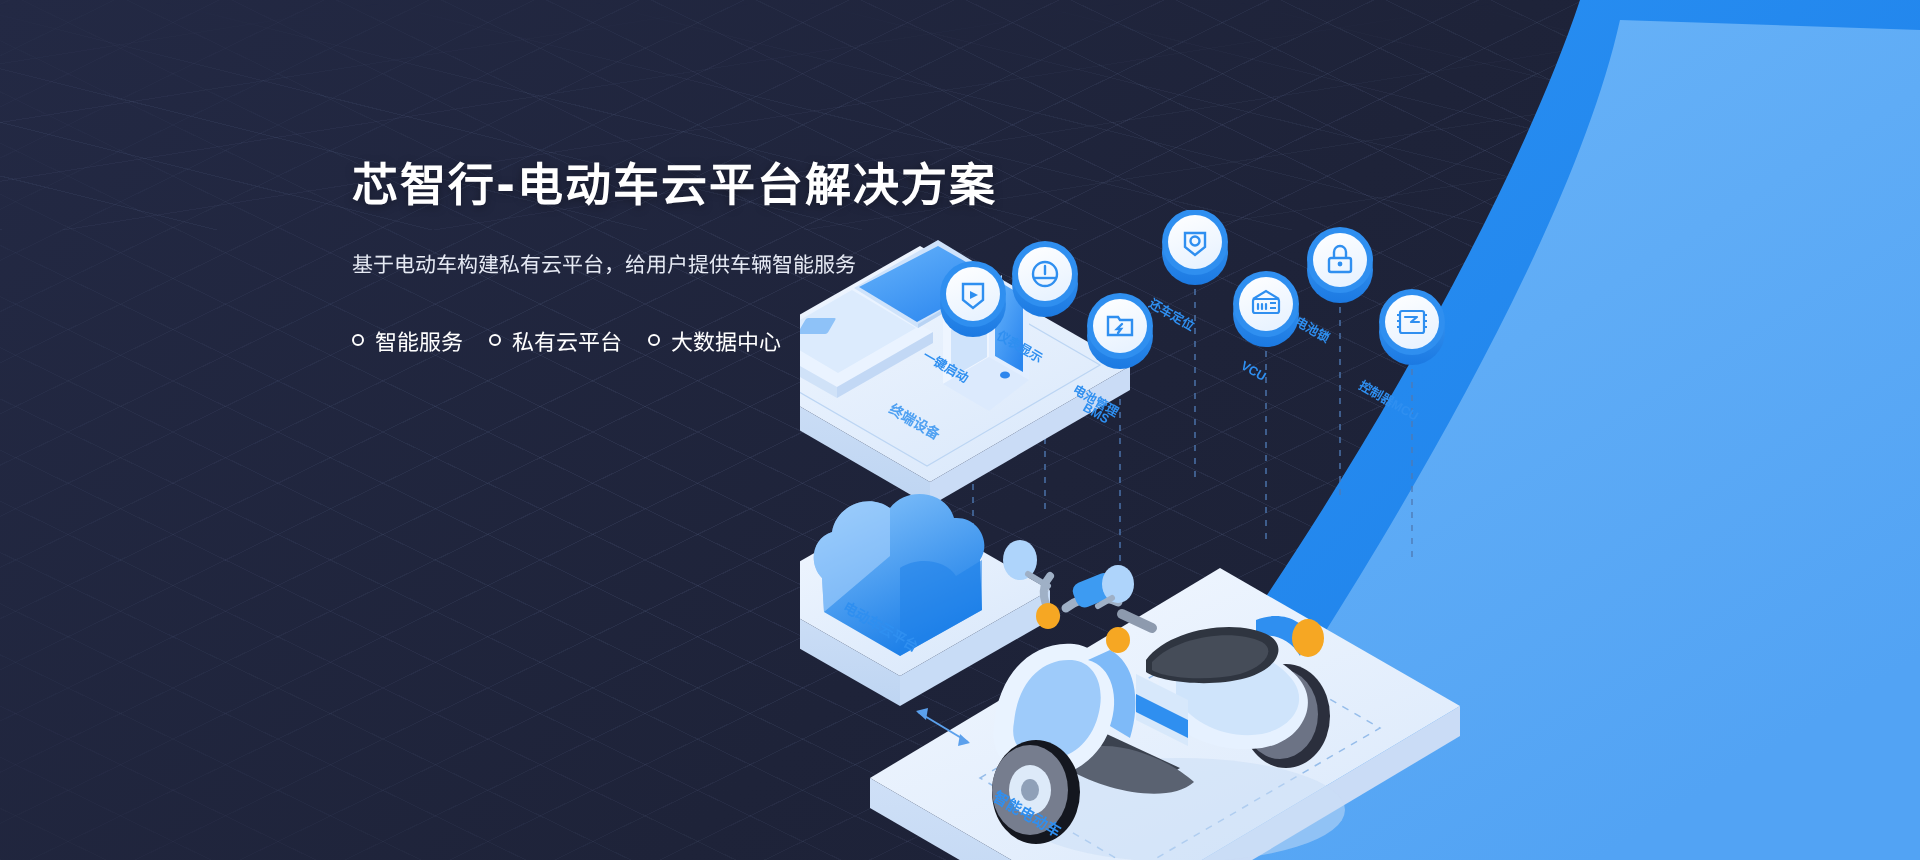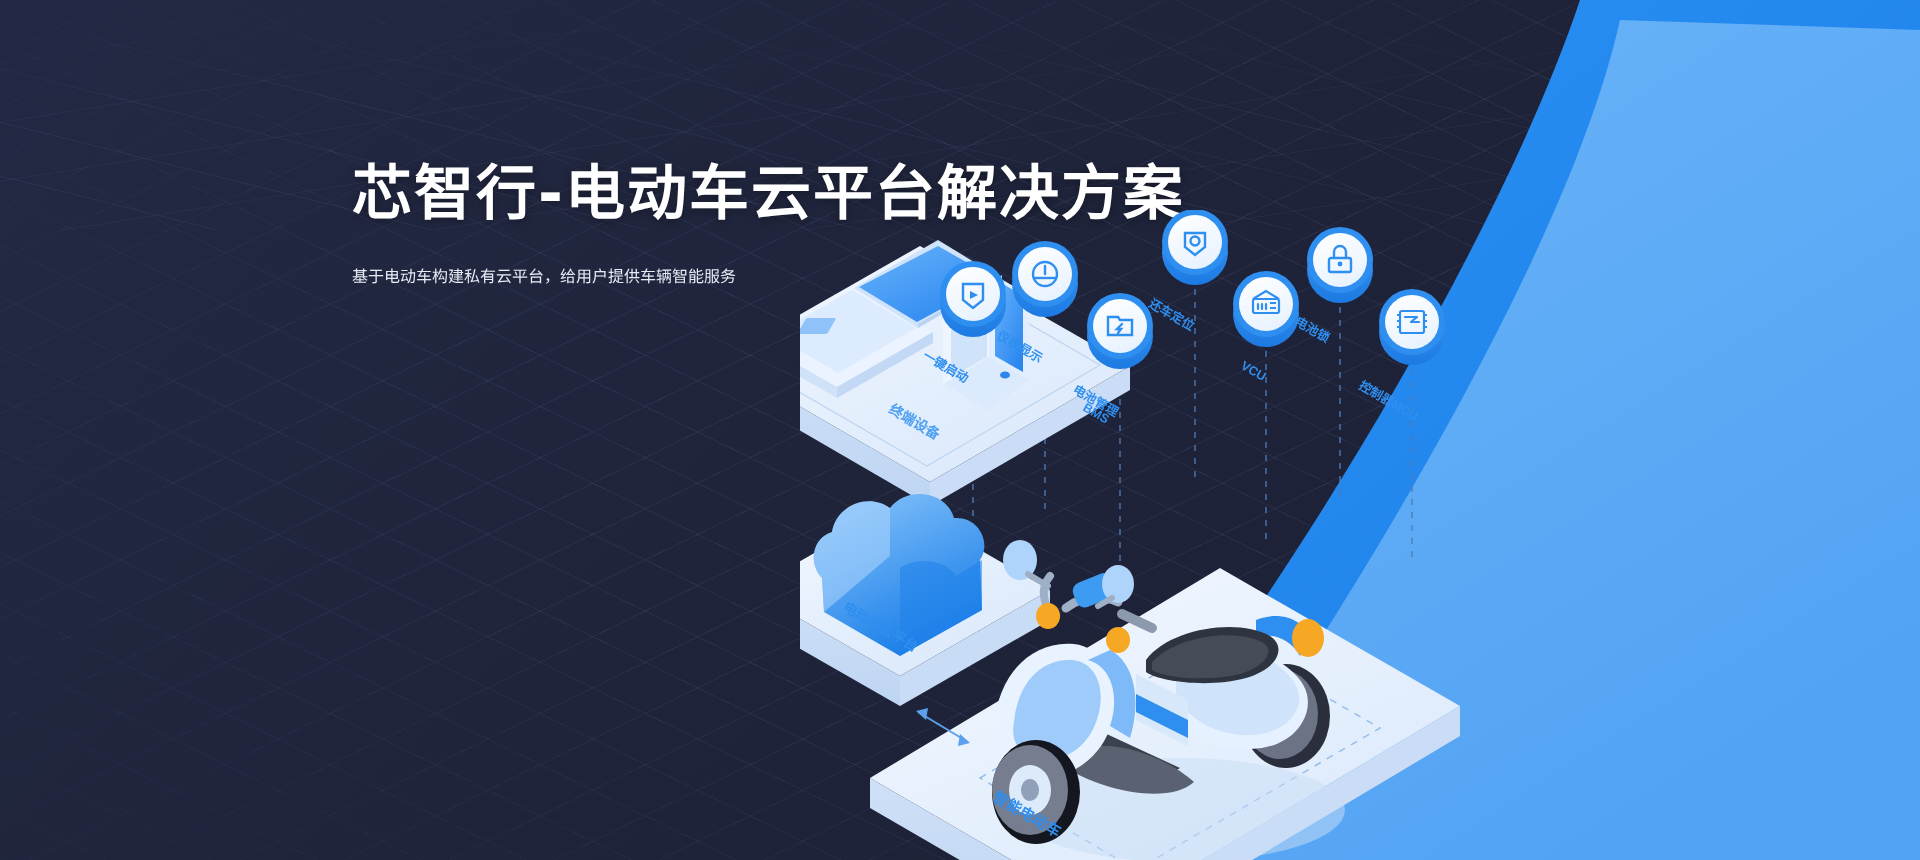--- a/index.html
+++ b/index.html
@@ -34,26 +34,26 @@
             mask-image:linear-gradient(to bottom, rgba(0,0,0,0) 0%, #000 45%, #000 100%);
     pointer-events:none;
   }
 
   
   .waves { position:absolute; right:0; top:0; width:1100px; height:860px; pointer-events:none; }
 
   
   .copy { position:absolute; left:352px; top:158px; width:640px; }
   .headline {
-    font-size:60px; font-weight:800; color:#ffffff; letter-spacing:2px;
+    font-size:46px; font-weight:800; color:#ffffff; letter-spacing:2px;
     line-height:1.18; white-space:nowrap;
     font-family:"DejaVu Sans","Liberation Sans",sans-serif;
     text-shadow:0 2px 10px rgba(0,0,0,.35);
   }
-  .subcopy { margin-top:34px; font-size:16px; line-height:1.78; color:#e6eaf4; font-weight:400; }
+  .subcopy { margin-top:34px; font-size:21px; line-height:1.78; color:#e6eaf4; font-weight:400; }
   .subcopy div { white-space:nowrap; }
 
   .bullets { margin-top:40px; display:flex; align-items:center; gap:26px; }
   .bullet { display:flex; align-items:center; gap:11px; }
   .bullet-dot {
     width:12px; height:12px; border-radius:50%;
     border:2px solid #ffffff; background:transparent; flex:none;
   }
   .bullet-label { font-size:22px; color:#ffffff; font-weight:400; white-space:nowrap; }
 
@@ -83,20 +83,34 @@
     <path d="M1100,30 L800,20 C760,200 620,450 500,640 C420,760 360,825 300,860 L1100,860 Z" fill="url(#gLight)"></path>
   </svg>
 
   <div class="copy">
     <div class="headline">芯智行-电动车云平台解决方案</div>
 
     <div class="subcopy">
       <div>基于电动车构建私有云平台，给用户提供车辆智能服务</div>
     </div>
 
+    <div class="bullets">
+      <div class="bullet">
+        <span class="bullet-dot"></span>
+        <span class="bullet-label">智能服务</span>
+      </div>
+      <div class="bullet">
+        <span class="bullet-dot"></span>
+        <span class="bullet-label">私有云平台</span>
+      </div>
+      <div class="bullet">
+        <span class="bullet-dot"></span>
+        <span class="bullet-label">大数据中心</span>
+      </div>
+    </div>
   </div>
 
   <div class="illustration">
     <svg width="1120" height="650" viewBox="0 0 1120 650">
       <defs>
         <linearGradient id="slabTop" x1="0" y1="0" x2="0.7" y2="1">
           <stop offset="0%" stop-color="#f3f8ff"></stop>
             <stop offset="100%" stop-color="#dbe9fb"></stop>
         </linearGradient>
         <linearGradient id="slabSide" x1="0" y1="0" x2="0" y2="1">

